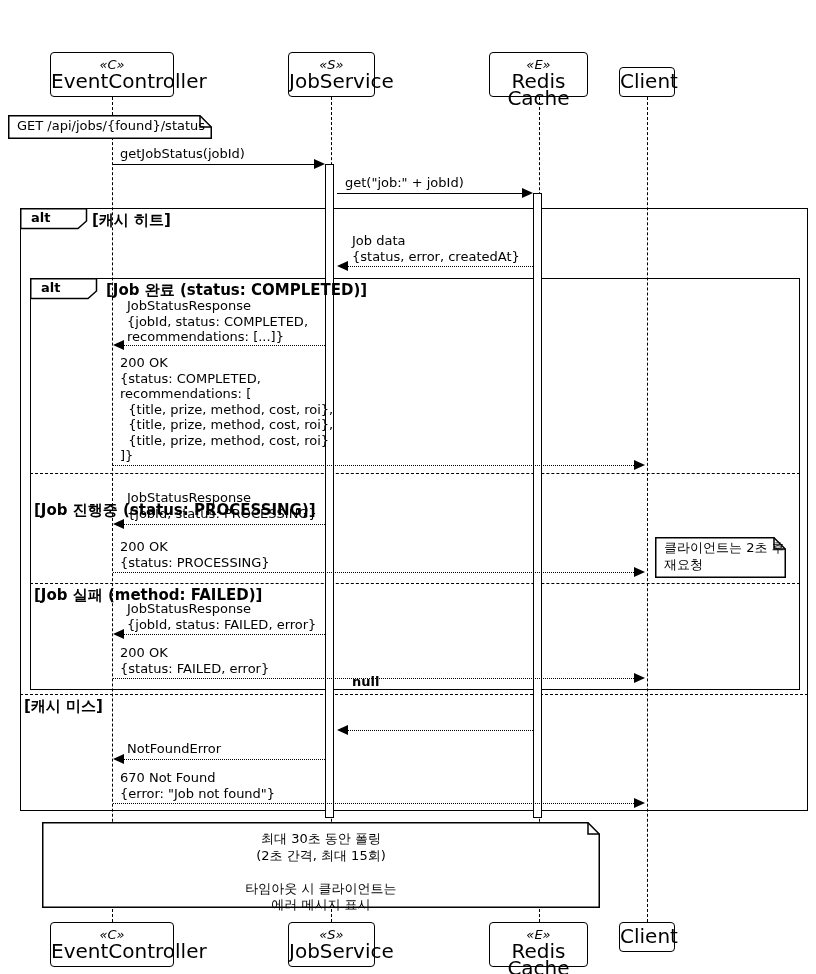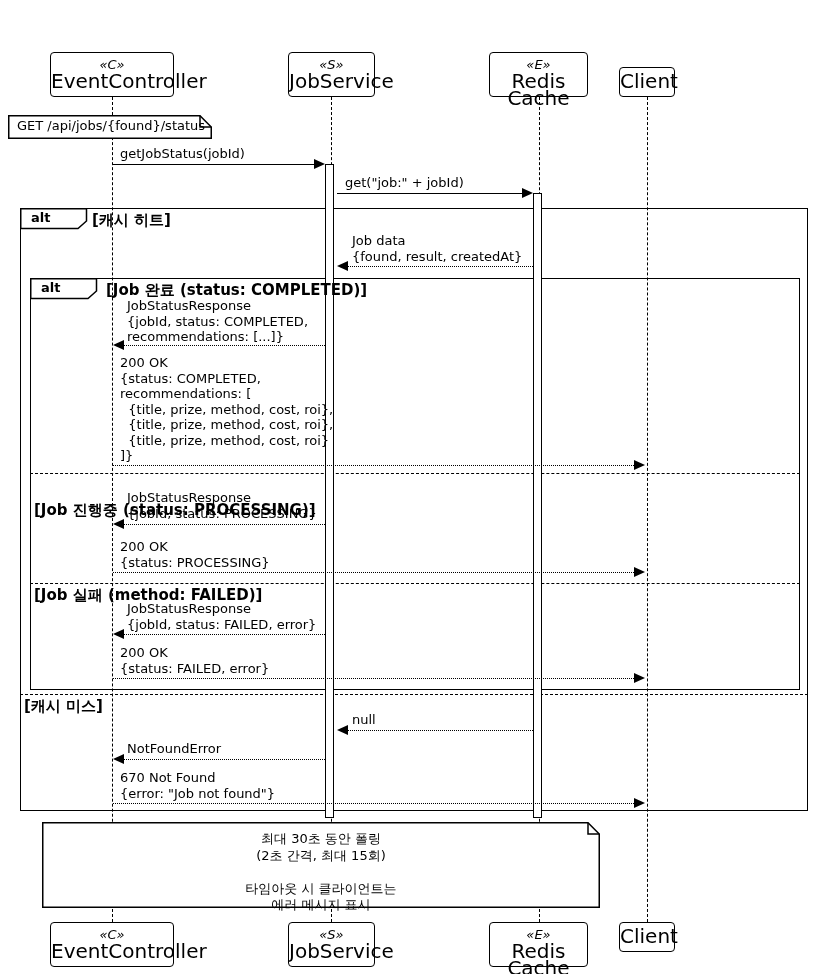--- a/index.html
+++ b/index.html
@@ -83,21 +83,21 @@
 
   <div class="msg-label" style="left:120px; top:146px;">getJobStatus(jobId)</div>
   <div class="line solid" style="left:113px; top:164px; width:201px;"></div>
   <div class="ah ah-r" style="left:314px; top:159px;"></div>
 
   <div class="msg-label" style="left:345px; top:175px;">get("job:" + jobId)</div>
   <div class="line solid" style="left:337px; top:193px; width:185px;"></div>
   <div class="ah ah-r" style="left:522px; top:188px;"></div>
 
   <div class="msg-label" style="left:352px; top:233px;">Job data
-{found, result, createdAt}</div>
+{status, error, createdAt}</div>
   <div class="line dotted" style="left:348px; top:266px; width:185px;"></div>
   <div class="ah ah-l" style="left:337px; top:261px;"></div>
 
   <div class="msg-label" style="left:127px; top:298px;">JobStatusResponse
 {jobId, status: COMPLETED,
 recommendations: [...]}</div>
   <div class="line dotted" style="left:124px; top:345px; width:201px;"></div>
   <div class="ah ah-l" style="left:113px; top:340px;"></div>
 
   <div class="msg-label" style="left:120px; top:355px;">200 OK
@@ -123,41 +123,49 @@
   <div class="msg-label" style="left:127px; top:601px;">JobStatusResponse
 {jobId, status: FAILED, error}</div>
   <div class="line dotted" style="left:124px; top:634px; width:201px;"></div>
   <div class="ah ah-l" style="left:113px; top:629px;"></div>
 
   <div class="msg-label" style="left:120px; top:645px;">200 OK
 {status: FAILED, error}</div>
   <div class="line dotted" style="left:113px; top:678px; width:521px;"></div>
   <div class="ah ah-r" style="left:634px; top:673px;"></div>
 
-  <div class="msg-label" style="left:352px; top:712px;">null</div>
+  <div class="msg-label" style="left:352px; top:674px;font-weight:bold;">null</div>
   <div class="line dotted" style="left:348px; top:730px; width:185px;"></div>
   <div class="ah ah-l" style="left:337px; top:725px;"></div>
 
   <div class="msg-label" style="left:127px; top:741px;">NotFoundError</div>
   <div class="line dotted" style="left:124px; top:759px; width:201px;"></div>
   <div class="ah ah-l" style="left:113px; top:754px;"></div>
 
   <div class="msg-label" style="left:120px; top:770px;">670 Not Found
 {error: "Job not found"}</div>
   <div class="line dotted" style="left:113px; top:803px; width:521px;"></div>
   <div class="ah ah-r" style="left:634px; top:798px;"></div>
 
   <div class="note" style="left:8px; top:115px; width:204px; height:24px;">
     <svg width="204" height="24" viewBox="0 0 204 24">
       <path d="M0.75,0.75 H192 L203.25,12 V23.25 H0.75 Z" fill="#ffffff" stroke="#000000" stroke-width="1.5"></path>
       <path d="M192,0.75 V12 H203.25" fill="none" stroke="#000000" stroke-width="1.5"></path>
     </svg>
     <div class="ntext">GET /api/jobs/{found}/status</div>
   </div>
 
+  <div class="note" style="left:655px; top:537px; width:131px; height:41px;">
+    <svg width="131" height="41" viewBox="0 0 131 41">
+      <path d="M0.75,0.75 H119 L130.25,12 V40.25 H0.75 Z" fill="#ffffff" stroke="#000000" stroke-width="1.5"></path>
+      <path d="M119,0.75 V12 H130.25" fill="none" stroke="#000000" stroke-width="1.5"></path>
+    </svg>
+    <div class="ntext">클라이언트는 2초 후
+재요청</div>
+  </div>
 
   <div class="note centered" style="left:42px; top:822px; width:558px; height:86px;">
     <svg width="558" height="86" viewBox="0 0 558 86">
       <path d="M0.75,0.75 H546 L557.25,12 V85.25 H0.75 Z" fill="#ffffff" stroke="#000000" stroke-width="1.5"></path>
       <path d="M546,0.75 V12 H557.25" fill="none" stroke="#000000" stroke-width="1.5"></path>
     </svg>
     <div class="ntext">최대 30초 동안 폴링
 (2초 간격, 최대 15회)
 
 타임아웃 시 클라이언트는

